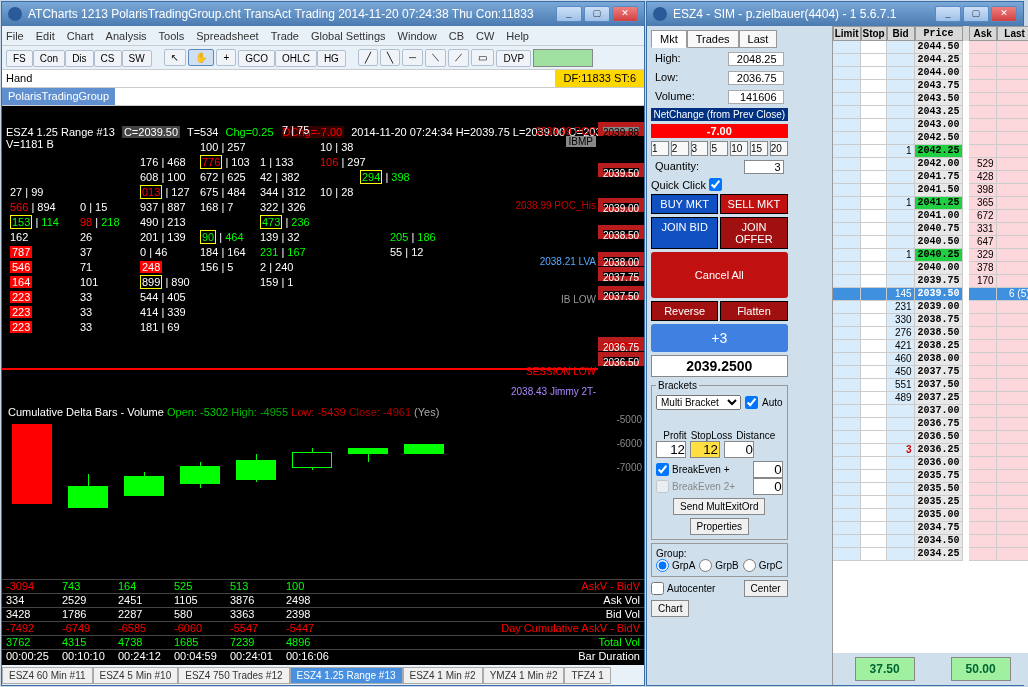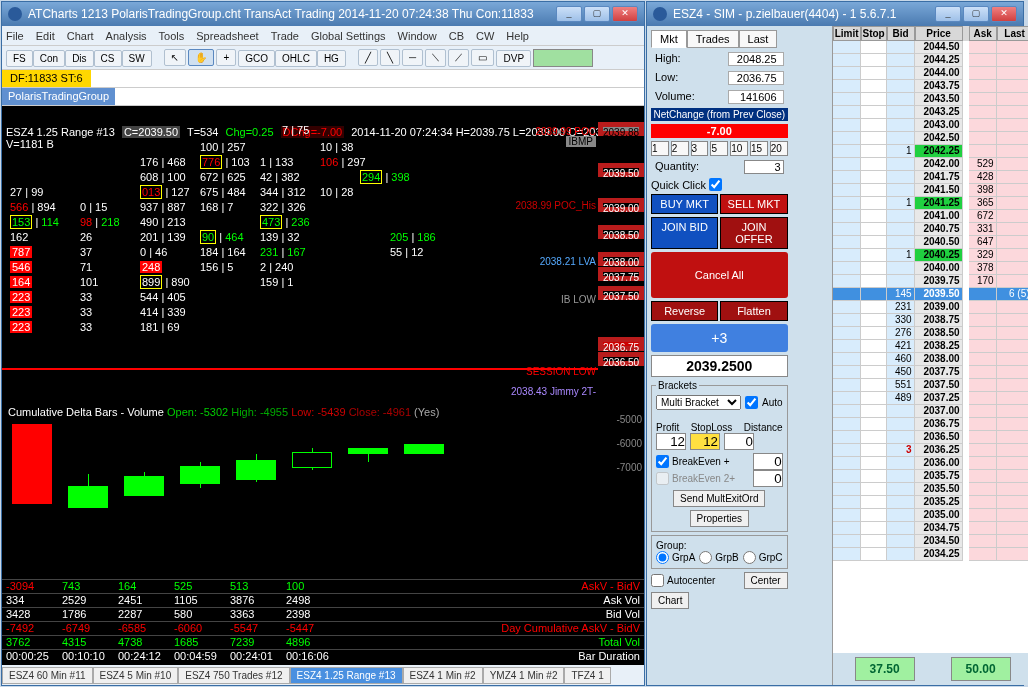--- a/index.html
+++ b/index.html
@@ -87,21 +87,21 @@
 .fieldset legend { font-size: 10px; padding: 0 2px; }
 .minirow { display: flex; gap: 4px; align-items: center; font-size: 10px; }
 .minput { width: 30px; border: 1px solid #888; text-align: right; background: #fff; }
 .minput.y { background: #ffe040; }
 .chk { display: flex; align-items: center; gap: 3px; font-size: 10px; }
 .wbtn { background: #f0f0f0; border: 1px solid #888; padding: 2px 6px; font-size: 10px; cursor: pointer; }
 
 .ladder { flex: 1; background: #fff; border-left: 1px solid #999; display: flex; flex-direction: column; font-size: 10px; position: relative; }
 .lhdr { display: flex; background: #d8d8d8; }
 .lhdr div { border: 1px solid #999; text-align: center; font-weight: bold; padding: 1px 0; }
-.c-limit { width: 28px; } .c-stop { width: 26px; } .c-bid { width: 28px; } .c-price { width: 48px; } .c-ask { width: 28px; margin-left: 6px; } .c-last { width: 36px; }
+.c-limit { width: 28px; } .c-stop { width: 26px; } .c-bid { width: 28px; } .c-price { width: 48px; font-family: Liberation Mono, monospace; } .c-ask { width: 28px; margin-left: 6px; } .c-last { width: 36px; }
 .lbody { flex: 1; overflow: hidden; }
 .lrow { display: flex; height: 13px; }
 .lrow div { border-right: 1px solid #ccc; border-bottom: 1px solid #ccc; text-align: right; padding-right: 2px; }
 .lrow .c-limit, .lrow .c-bid { background: #d8ecfc; }
 .lrow .c-stop { background: #fff; }
 .lrow .c-price { background: #e8e8e8; font-weight: bold; }
 .lrow .c-ask, .lrow .c-last { background: #fcd8dc; }
 .lrow.greenp .c-price { background: #20d040; }
 .lrow.yellowp .c-price { background: #ffe040; }
 .lrow.bluep .c-price { background: #4090e0; color: #fff; }
@@ -152,20 +152,21 @@
     <span class="tbtn">╱</span>
     <span class="tbtn">╲</span>
     <span class="tbtn">─</span>
     <span class="tbtn">⟍</span>
     <span class="tbtn">⟋</span>
     <span class="tbtn">▭</span>
     <span id="tb3"><span class="tbtn">DVP</span></span>
     <input class="tinput" style="">
   </div>
   <div class="inforow">
+    <div class="lbl">Hand</div>
     <div class="status">DF:11833  ST:6</div>
   </div>
   <div class="inforow">
     <div class="lookup">PolarisTradingGroup</div>
     <div class="lbl"></div>
   </div>
 
   <div class="chartarea">
     <div class="chartheader">
       <span class="ch-sym">ESZ4 1.25 Range #13</span>
@@ -442,21 +443,21 @@
         </div>
       <div class="plus3">+3</div>
       <div class="pricebig">2039.2500</div>
       <fieldset class="fieldset">
         <legend>Brackets</legend>
         <div class="minirow">
             <select style="flex:1;font-size:10px"><option>Multi Bracket</option></select>
             <input type="checkbox" checked="" style="">
             <span>Auto</span>
           </div>
-        <div class="minirow" style="justify-content:space-between;margin-top:12px">
+        <div class="minirow" style="justify-content:center;margin-top:20px">
             <span>Profit</span>
             <span>StopLoss</span>
             <span>Distance</span>
           </div>
         <div class="minirow">
             <input class="minput" value="12" style="">
             <input class="minput y" value="12" style="">
             <input class="minput" value="0" style="">
           </div>
         <div class="chk" style="margin-top:3px">

